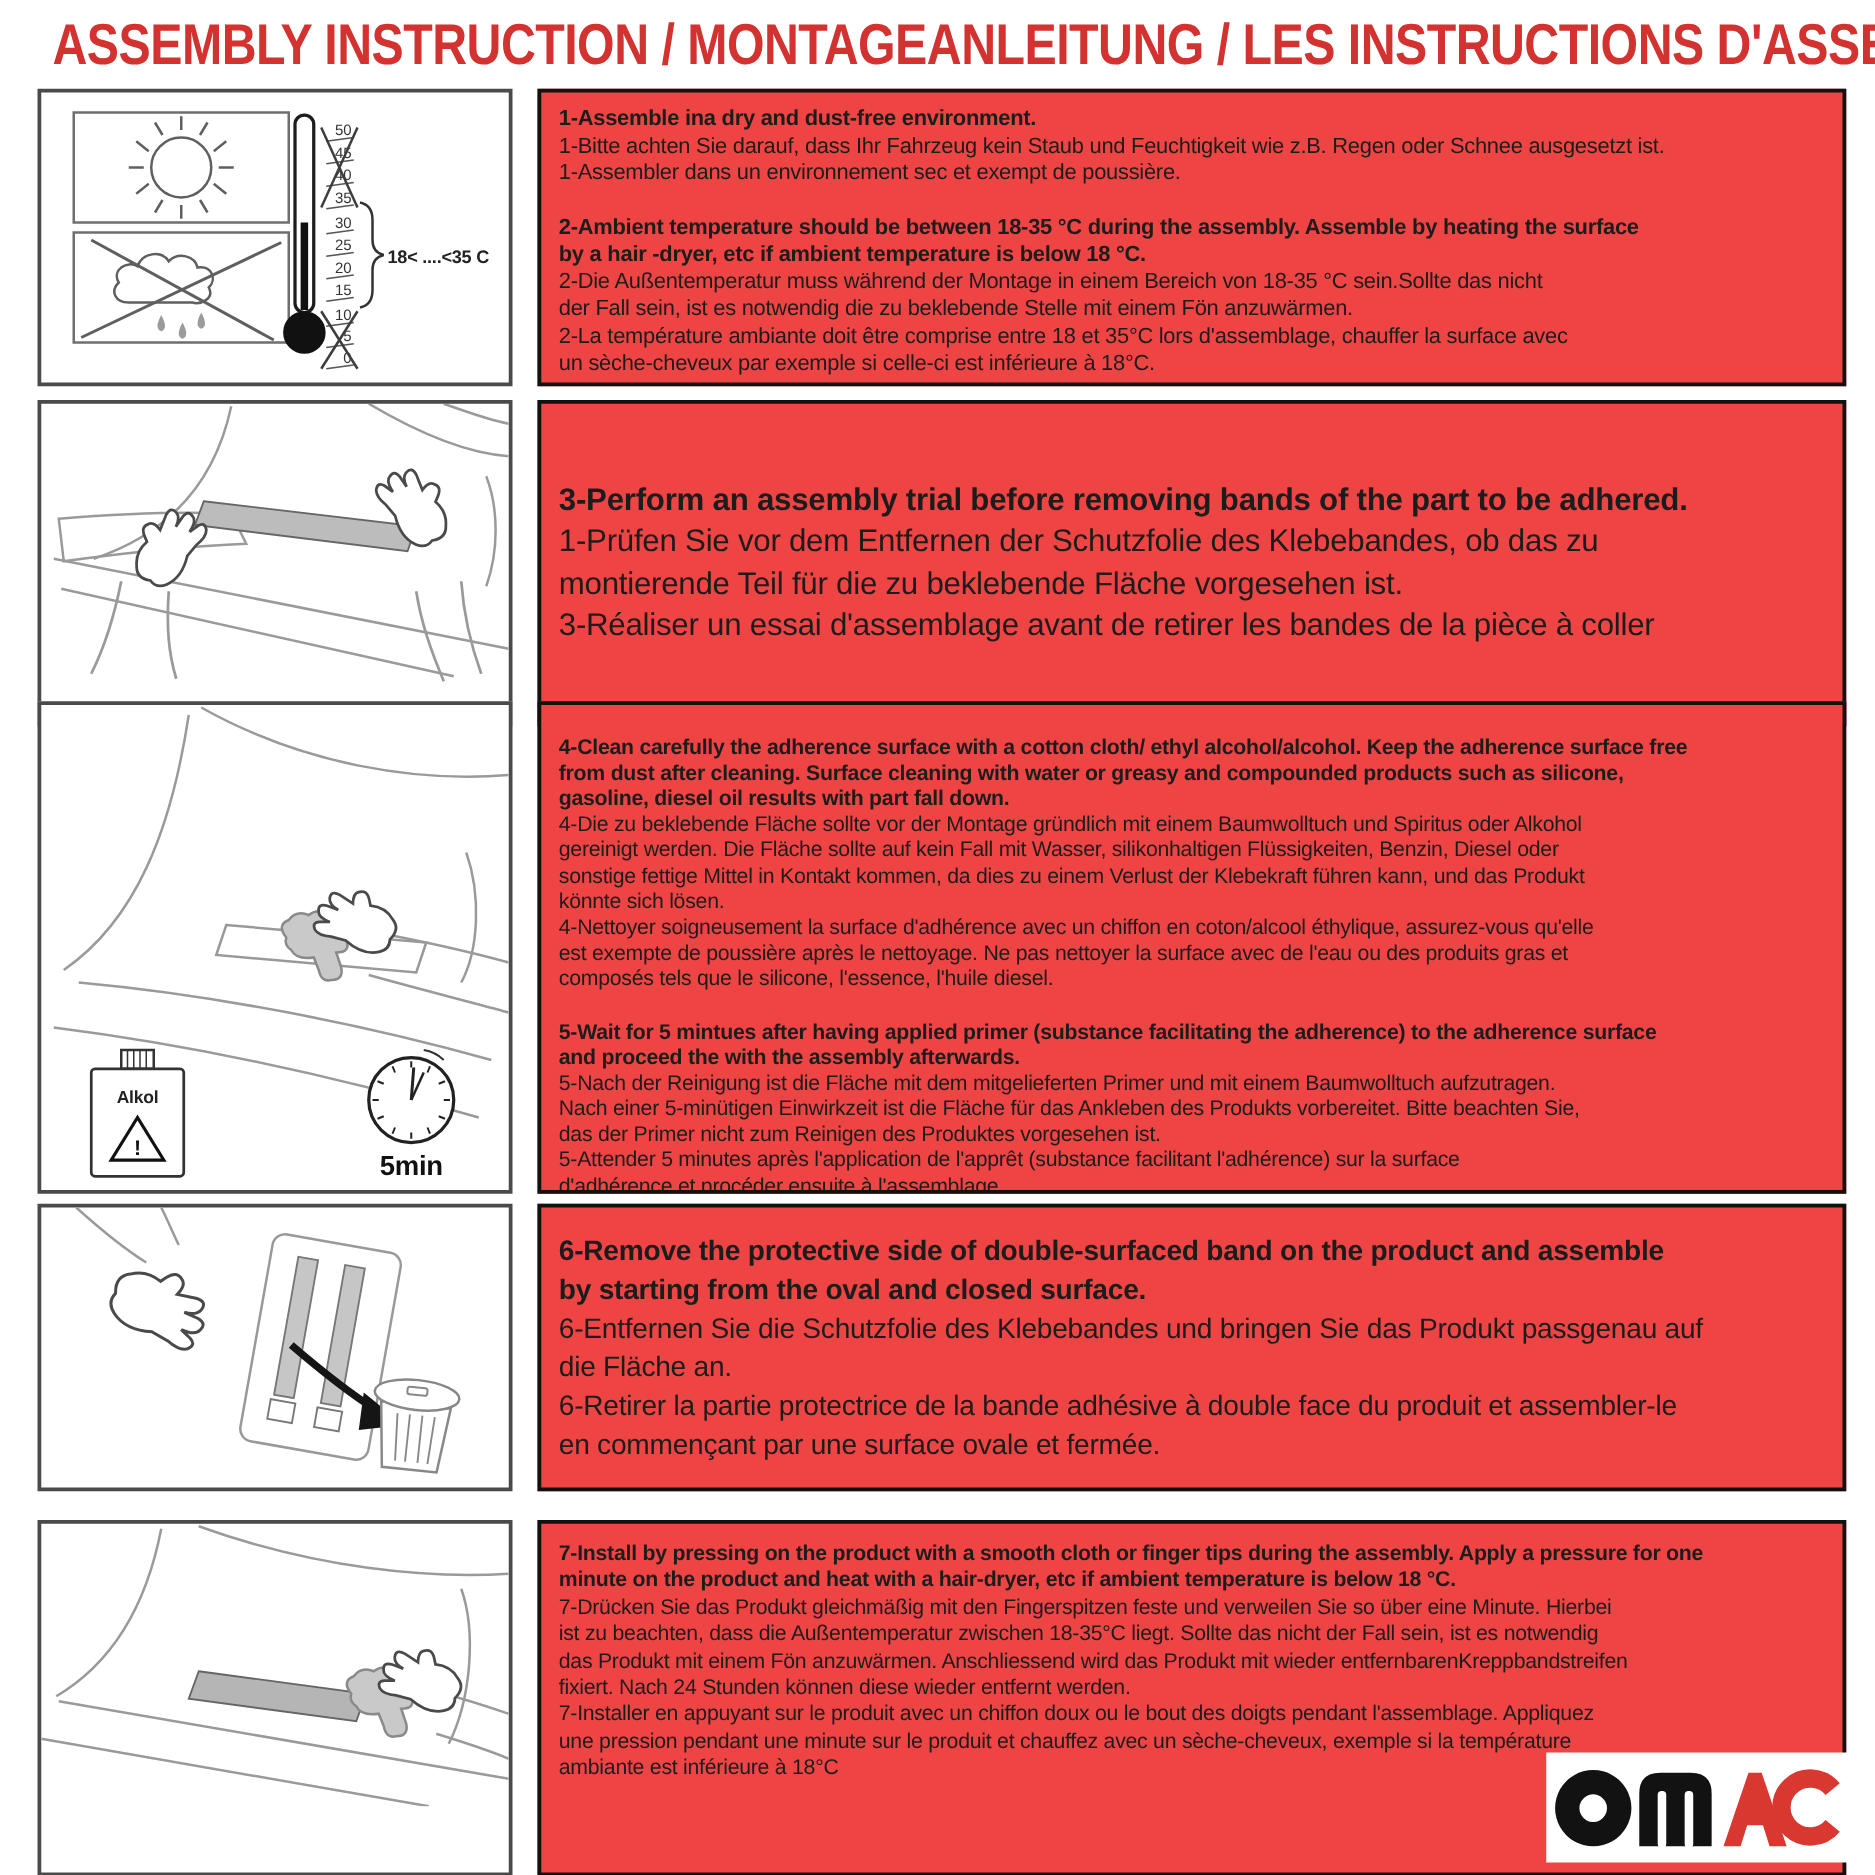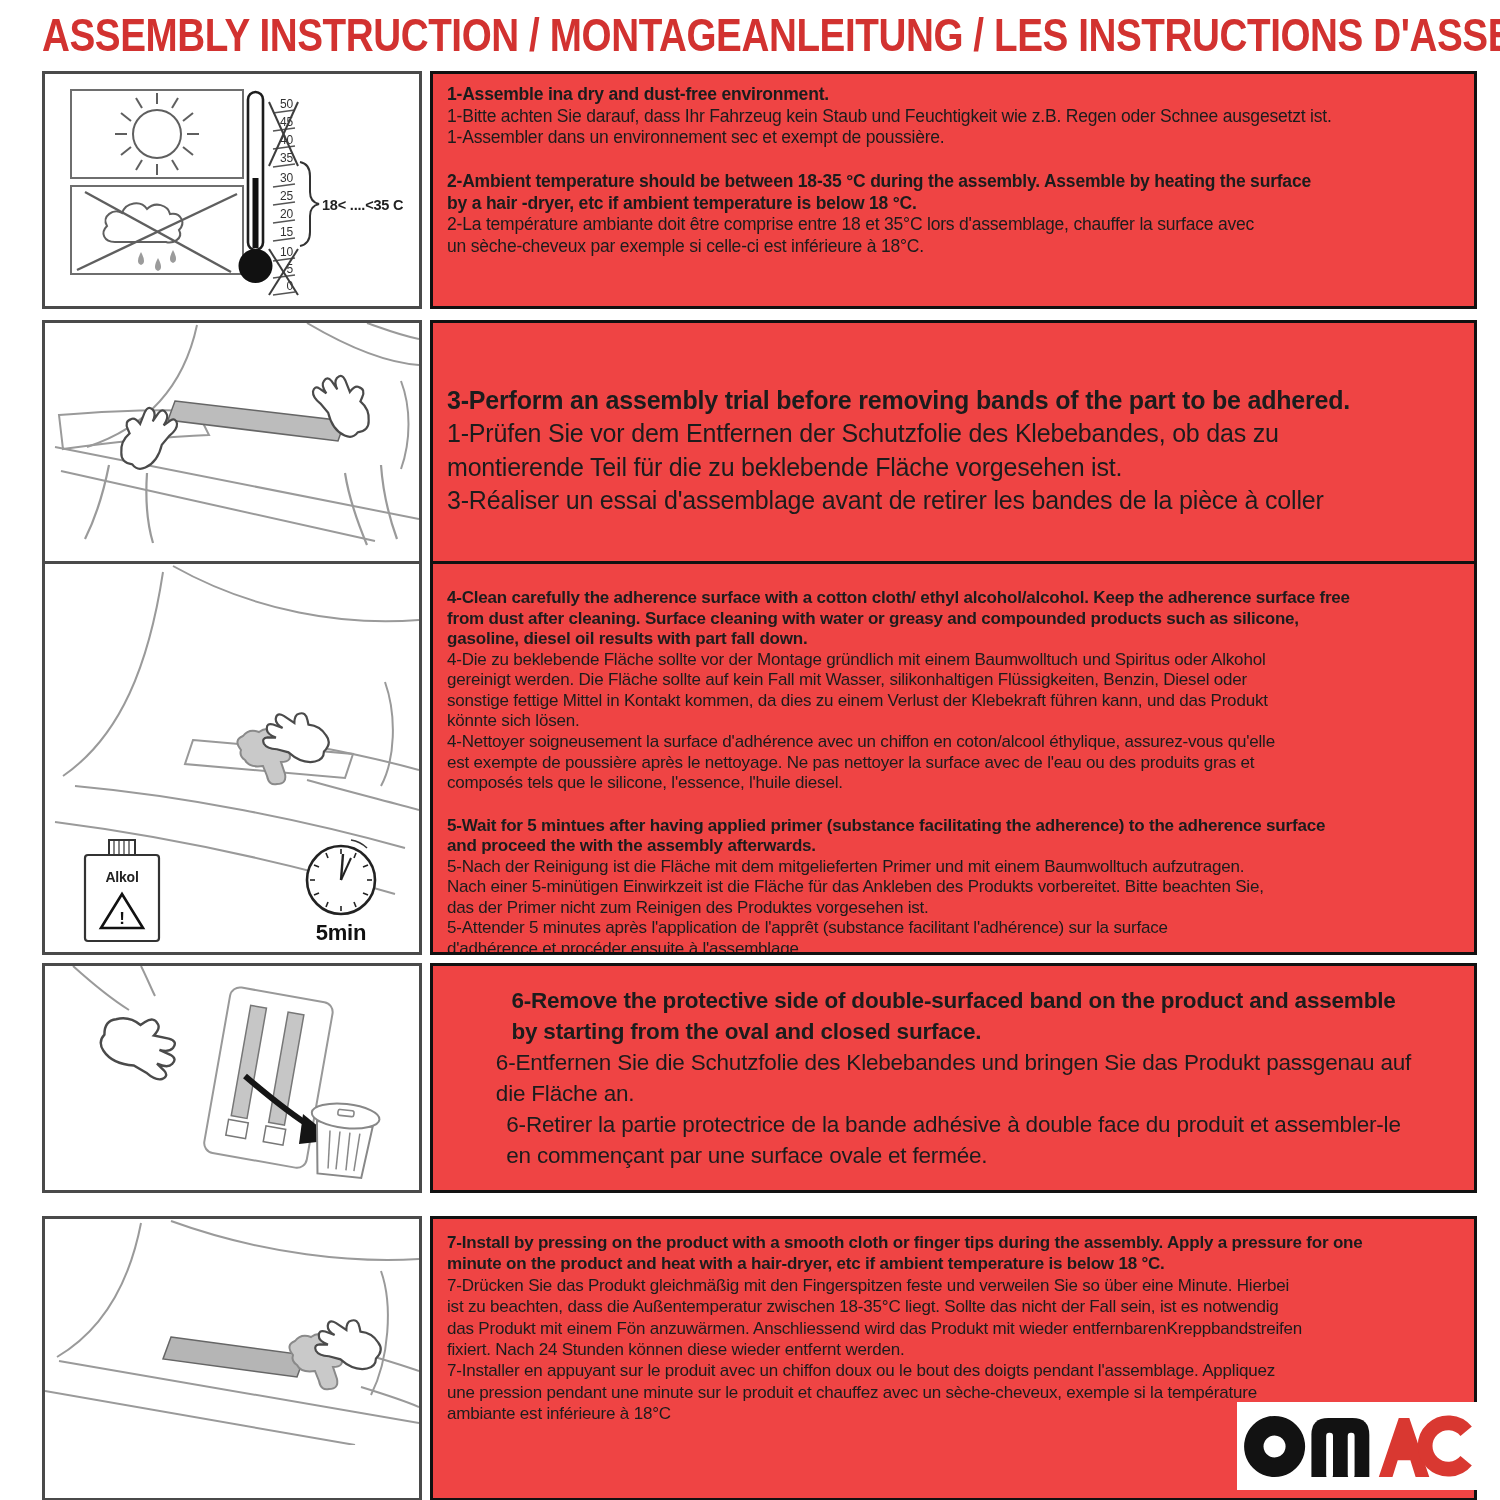--- a/index.html
+++ b/index.html
@@ -3,33 +3,33 @@
 <meta charset="utf-8">
 <style>
   html,body{margin:0;padding:0;background:#fff;}
   body{width:1500px;height:1500px;position:relative;overflow:hidden;
        font-family:"Liberation Sans","DejaVu Sans",sans-serif;color:#1c1c1c;
        letter-spacing:-0.2px;}
   .title{position:absolute;left:42px;top:8px;font-size:46px;font-weight:bold;
          color:#d23230;white-space:nowrap;transform:scaleX(0.84);
          transform-origin:left center;letter-spacing:-0.5px;}
   .row{position:absolute;left:0;width:1500px;}
-  .fig{position:absolute;left:42px;top:0;bottom:0;width:380px;
+  .fig{position:absolute;left:30px;top:0;bottom:0;width:380px;
        border:3px solid #4a4a4a;background:#fff;box-sizing:border-box;overflow:hidden;}
   .txt{position:absolute;left:430px;top:0;bottom:0;width:1047px;
        border:3px solid #111;background:#ef4444;box-sizing:border-box;
        padding:10px 14px;overflow:hidden;}
   .txt p{margin:0;white-space:pre-line;}
   .b{font-weight:bold;}
   .gap{margin-top:22px !important;}
   .center{display:flex;flex-direction:column;justify-content:center;}
   .r1 .txt{font-size:17.5px;line-height:1.24;}
   .r2 .txt{font-size:25px;line-height:1.33;}
   .r3 .txt{font-size:17px;line-height:1.21;padding-top:24px;}
-  .r4 .txt{font-size:22.5px;line-height:1.38;align-items:center;}
+  .r4 .txt{font-size:22.5px;line-height:1.38;}
   .r5 .txt{font-size:17px;line-height:1.26;padding-top:13px;}
   .logo{position:absolute;left:1237px;top:1402px;width:256px;height:88px;
         background:#fff;display:flex;align-items:center;justify-content:flex-end;}
   svg text{font-family:"Liberation Sans","DejaVu Sans",sans-serif;}
 </style>
 </head>
 <body>
 
 <svg width="0" height="0" style="position:absolute">
   <defs>
@@ -108,20 +108,22 @@
         <text x="277" y="136" font-size="14.5" font-weight="bold" fill="#222">18&lt; ....&lt;35 C</text>
       </g>
     </svg>
   </div>
   <div class="txt">
     <p class="b">1-Assemble ina dry and dust-free environment.</p>
     <p>1-Bitte achten Sie darauf, dass Ihr Fahrzeug kein Staub und Feuchtigkeit wie z.B. Regen oder Schnee ausgesetzt ist.</p>
     <p>1-Assembler dans un environnement sec et exempt de poussière.</p>
     <p class="b gap">2-Ambient temperature should be between 18-35 °C  during the assembly. Assemble by heating the surface
 by a hair -dryer, etc if ambient temperature is below 18 °C.</p>
+    <p>2-Die Außentemperatur muss während der Montage in einem Bereich von 18-35 °C  sein.Sollte das nicht
+der Fall sein, ist es notwendig die zu beklebende Stelle mit einem Fön anzuwärmen.</p>
     <p>2-La température ambiante doit être comprise entre 18 et 35°C lors d'assemblage, chauffer la surface avec
 un sèche-cheveux par exemple si celle-ci est inférieure à 18°C.</p>
   </div>
 </div>
 
 <div class="row r2" style="top:320px;height:261px">
   <div class="fig">
     <svg width="374" height="223" viewBox="0 0 374 223">
       <g stroke="#9a9a9a" stroke-width="2" fill="none">
         <path d="M 152 2 C 140 58 108 102 42 124"></path>

